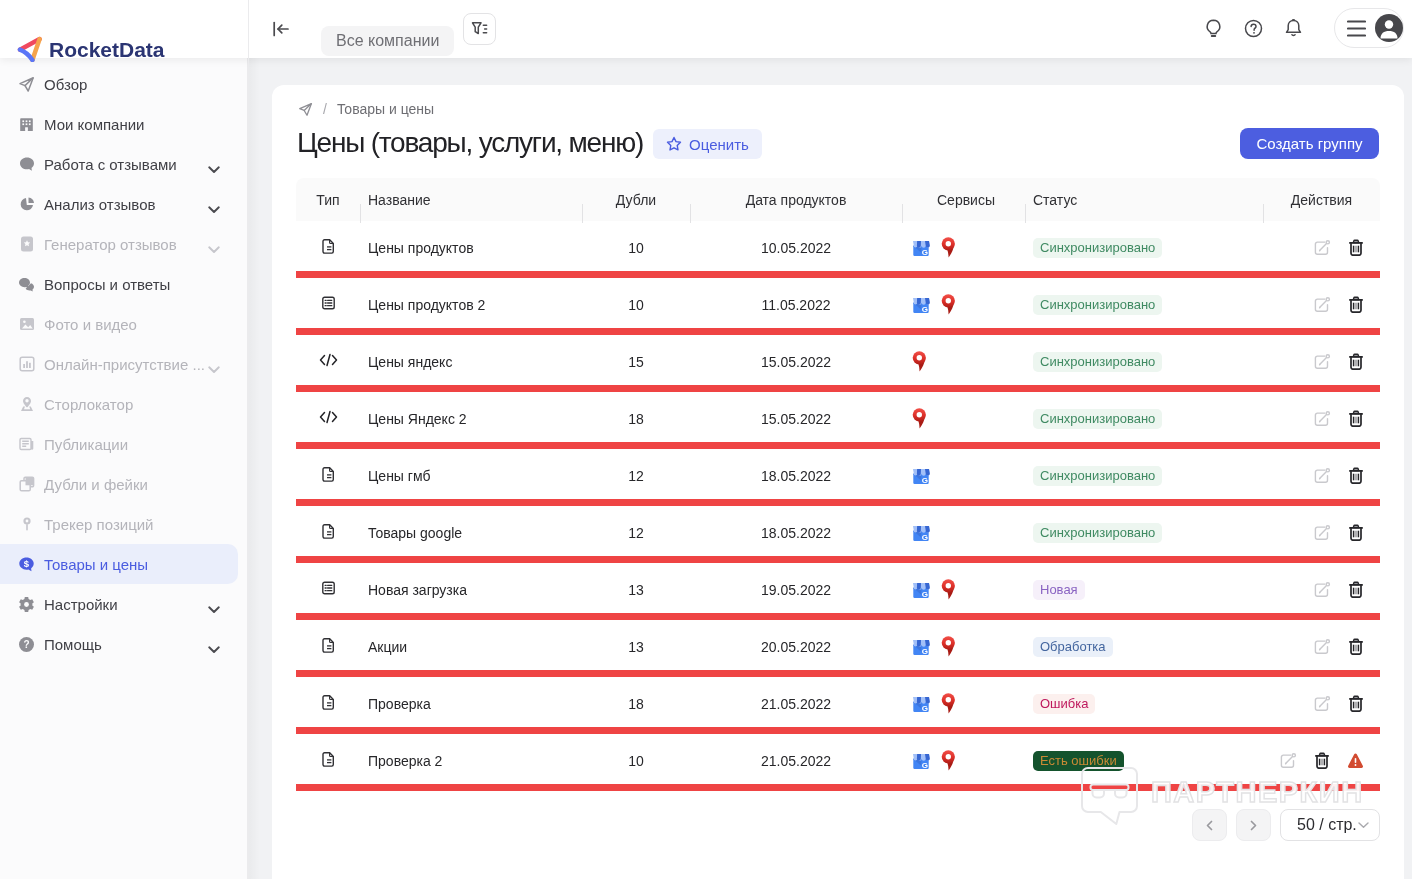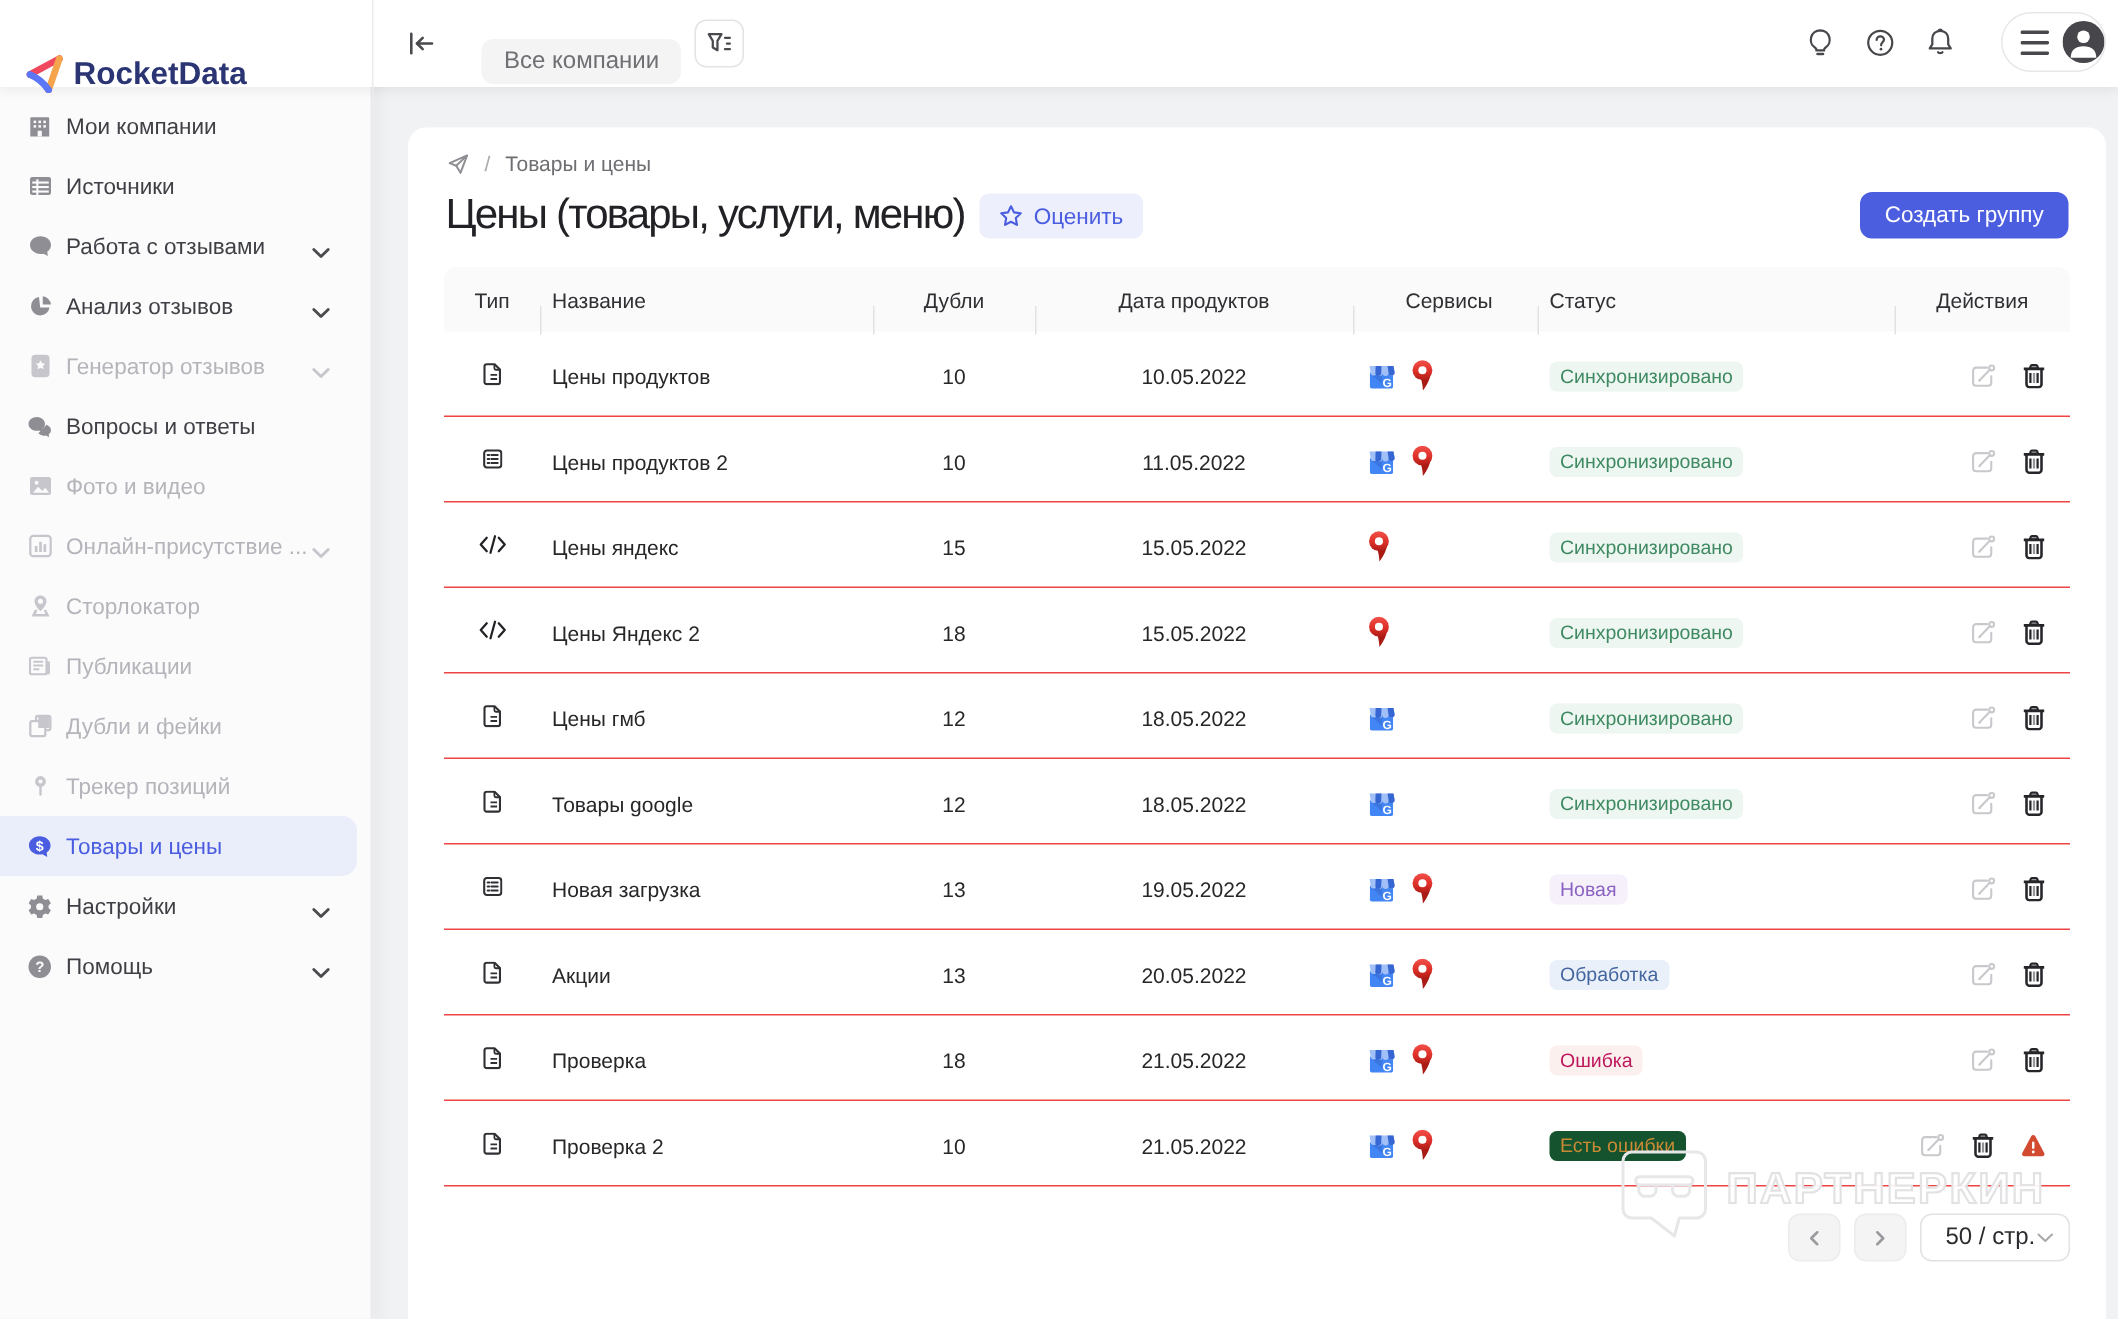--- a/index.html
+++ b/index.html
@@ -21,21 +21,21 @@
 .main { position:absolute; top:58px; left:249px; right:0; bottom:0; background:#f1f2f4; }
 .main::before { content:""; position:absolute; left:0; top:0; width:11px; height:100%; background:linear-gradient(to right, rgba(0,0,0,0.03), rgba(0,0,0,0)); }
 .card { position:absolute; left:23px; top:27px; width:1132px; height:900px; background:#fff; border-radius:12px; }
 .crumb { position:absolute; left:26px; top:15px; height:18px; display:flex; align-items:center; font-size:14px; color:#6e6e73; }
 .crumb .sl { margin:0 10px; color:#a8a8ad; }
 .pagetitle { position:absolute; left:25px; top:42px; font-size:28px; font-weight:400; color:#222226; letter-spacing:-1.2px; }
 .rate { position:absolute; left:381px; top:44px; width:109px; height:30px; background:#edf0fc; border-radius:6px; display:flex; align-items:center; justify-content:center; gap:7px; color:#4a5ce0; font-size:15px; }
 .newgroup { position:absolute; right:25px; top:43px; width:139px; height:31px; background:#4c5ee0; border-radius:8px; color:#fff; font-size:15px; display:flex; align-items:center; justify-content:center; }
 .tbl { position:absolute; left:24px; top:93px; width:1084px; }
 .thead { display:flex; height:43px; background:#fafafa; border-radius:8px 8px 0 0; align-items:center; font-size:14px; font-weight:400; color:#303034; }
-.trow { display:flex; height:57px; border-bottom:1px solid #ef4444; align-items:center; font-size:14px; color:#27272a; padding-top:3px; }
+.trow { display:flex; height:57px; border-bottom:7px solid #ef4444; align-items:center; font-size:14px; color:#27272a; padding-top:3px; }
 .c1 { width:64px; text-align:center; position:relative; }
 .c2 { width:222px; padding-left:8px; position:relative; }
 .c3 { width:108px; text-align:center; position:relative; }
 .c4 { width:212px; text-align:center; position:relative; }
 .c5 { width:123px; padding-left:10px; position:relative; display:flex; align-items:center; gap:11px; }
 .c6 { width:238px; padding-left:8px; position:relative; }
 .c7 { width:117px; display:flex; align-items:center; justify-content:flex-end; padding-right:16px; gap:17px; position:relative; }
 .thead .c5 { display:block; text-align:center; padding-left:5px; }
 .thead .c7 { justify-content:center; padding-right:0; }
 .thead > div:not(:first-child)::before { content:""; position:absolute; left:0; top:12px; height:19px; width:1px; background:#e2e2e4; }
@@ -110,42 +110,39 @@
       <circle cx="14" cy="14" r="14" fill="#47474b"></circle>
       <circle cx="14" cy="10.5" r="4.2" fill="#fff"></circle>
       <path d="M5.5 24.5 c0-5.2 3.4-7.6 8.5-7.6 s8.5 2.4 8.5 7.6" fill="#fff"></path>
       <circle cx="14" cy="14" r="14" fill="none"></circle>
     </svg>
   </div>
 </div>
 
 <div class="sidebar" id="sidebar">
   <div class="mi"><span class="ic">
+        <svg width="17" height="17" viewBox="0 0 17 17" fill="none" stroke="#8e8e94" stroke-width="1.5" stroke-linejoin="round">
+          <path d="M15.2 1.8 L2 7.6 l5 2 L15.2 1.8 Z"></path>
+          <path d="M15.2 1.8 L10.2 15 l-3.2-5.4"></path>
+        </svg>
+      </span>Обзор</div>
+  <div class="mi"><span class="ic">
         <svg width="15" height="15" viewBox="0 0 15 15">
           <path d="M2 1.2 h11 a0.8 0.8 0 0 1 0.8 0.8 v12 H1.2 v-12 A0.8 0.8 0 0 1 2 1.2 Z" fill="#8e8e94"></path>
           <g fill="#fbfbfc">
             <rect x="3.4" y="3.4" width="1.7" height="1.7"></rect>
             <rect x="6.65" y="3.4" width="1.7" height="1.7"></rect>
             <rect x="9.9" y="3.4" width="1.7" height="1.7"></rect>
             <rect x="3.4" y="6.4" width="1.7" height="1.7"></rect>
             <rect x="6.65" y="6.4" width="1.7" height="1.7"></rect>
             <rect x="9.9" y="6.4" width="1.7" height="1.7"></rect>
             <rect x="6.1" y="10.2" width="2.8" height="3.8" rx="0.4"></rect>
           </g>
         </svg>
       </span>Мои компании</div>
-  <div class="mi"><span class="ic">
-        <svg width="16" height="16" viewBox="0 0 16 16">
-          <rect x="1" y="2" width="14" height="12" rx="1.5" fill="#8e8e94"></rect>
-          <rect x="2.5" y="5" width="11" height="1.4" fill="#fbfbfc"></rect>
-          <rect x="2.5" y="8" width="11" height="1.4" fill="#fbfbfc"></rect>
-          <rect x="2.5" y="11" width="11" height="1.4" fill="#fbfbfc"></rect>
-          <rect x="5.2" y="3.5" width="1.4" height="11" fill="#fbfbfc"></rect>
-        </svg>
-      </span>Источники</div>
   <div class="mi"><span class="ic">
         <svg width="16" height="16" viewBox="0 0 16 16">
           <path d="M8 1.5 c-3.9 0-7 2.6-7 5.9 0 3.3 3.1 5.9 7 5.9.7 0 1.4-.1 2-.2 l2.9 1.6-.4-2.8 c1.5-1.1 2.5-2.7 2.5-4.5 0-3.3-3.1-5.9-7-5.9 Z" fill="#8e8e94"></path>
         </svg>
       </span>Работа с отзывами<span class="chev"><svg width="12" height="8" viewBox="0 0 12 8" fill="none" stroke="#4a4a4f" stroke-width="1.9" stroke-linecap="round" stroke-linejoin="round">
           <path d="M1.2 1.3 L6 6 L10.8 1.3"></path>
         </svg></span></div>
   <div class="mi"><span class="ic">
         <svg width="16" height="16" viewBox="0 0 16 16">
           <path d="M7 2 A6.2 6.2 0 1 0 14 9 L7.8 9 Z" fill="#8e8e94"></path>

